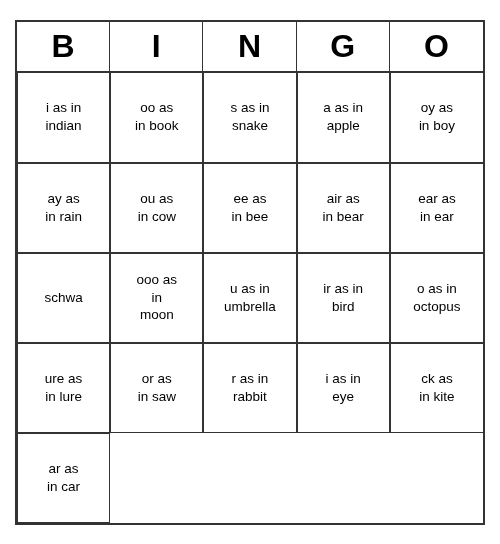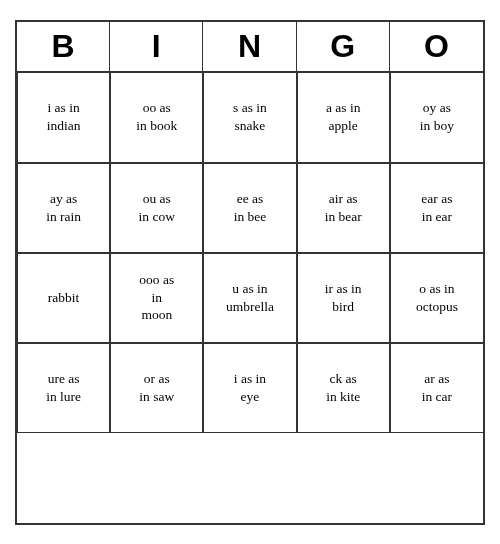--- a/index.html
+++ b/index.html
@@ -39,21 +39,20 @@
     .bingo-cell {
       border: 1px solid #333;
       text-align: center;
       padding: 4px 3px;
       font-size: 13.5px;
       line-height: 1.3;
       min-height: 90px;
       display: flex;
       align-items: center;
       justify-content: center;
-      font-family: Liberation Serif, serif;
     }
     .bingo-cell:nth-child(5n) {
       border-right: none;
     }
     .bingo-cell:nth-child(-n+5) {
       border-top: none;
     }
   </style>
 </head>
 <body>
@@ -70,24 +69,25 @@
   <div class="bingo-cell">i as in<br>indian</div>
       <div class="bingo-cell">oo as<br>in book</div>
       <div class="bingo-cell">s as in<br>snake</div>
       <div class="bingo-cell">a as in<br>apple</div>
       <div class="bingo-cell">oy as<br>in boy</div>
       <div class="bingo-cell">ay as<br>in rain</div>
       <div class="bingo-cell">ou as<br>in cow</div>
       <div class="bingo-cell">ee as<br>in bee</div>
       <div class="bingo-cell">air as<br>in bear</div>
       <div class="bingo-cell">ear as<br>in ear</div>
-      <div class="bingo-cell">rabbit</div>
+      <div class="bingo-cell">schwa</div>
       <div class="bingo-cell">ooo as<br>in<br>moon</div>
       <div class="bingo-cell">u as in<br>umbrella</div>
       <div class="bingo-cell">ir as in<br>bird</div>
       <div class="bingo-cell">o as in<br>octopus</div>
       <div class="bingo-cell">ure as<br>in lure</div>
       <div class="bingo-cell">or as<br>in saw</div>
+      <div class="bingo-cell">r as in<br>rabbit</div>
       <div class="bingo-cell">i as in<br>eye</div>
       <div class="bingo-cell">ck as<br>in kite</div>
       <div class="bingo-cell">ar as<br>in car</div>
     </div>
 </div>
 
 </body></html>

